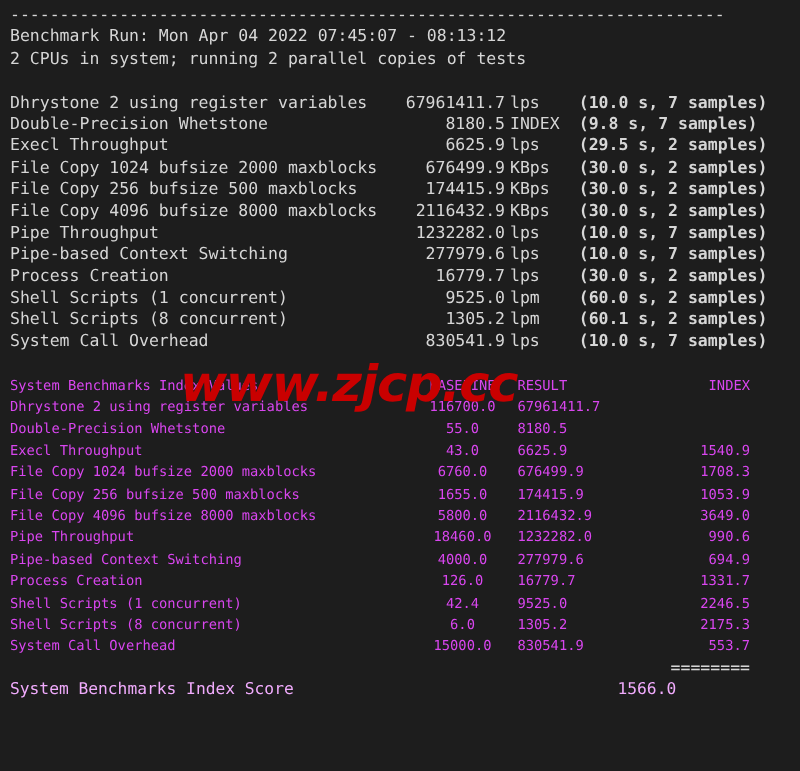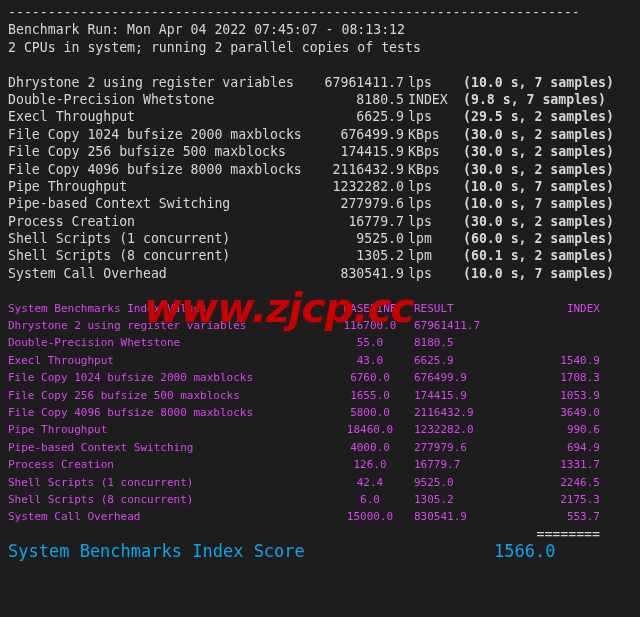--- a/index.html
+++ b/index.html
@@ -97,22 +97,22 @@
     left: 486px;
     width: 106px;
     top: 0;
     text-align: right;
   }
 
   .score-row {
     position: relative;
     height: 17.4px;
     line-height: 17.4px;
-    font-size: 17px;
-    color: #0ea5e9;
+    font-size: 13px;
+    color: #f0abfc;
     white-space: pre;
   }
   .score-row .slabel { position: absolute; left: 0; top: 0; }
   .score-row .svalue {
     position: absolute;
     left: 486px;
     width: 106px;
     top: 0;
   }
   .sep-row {

